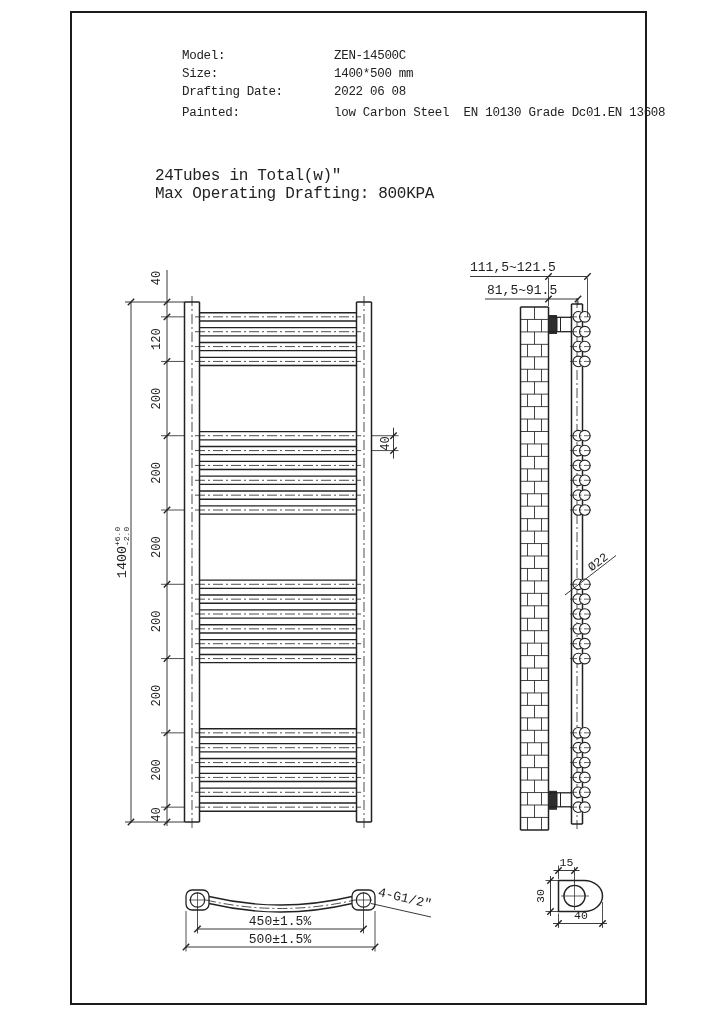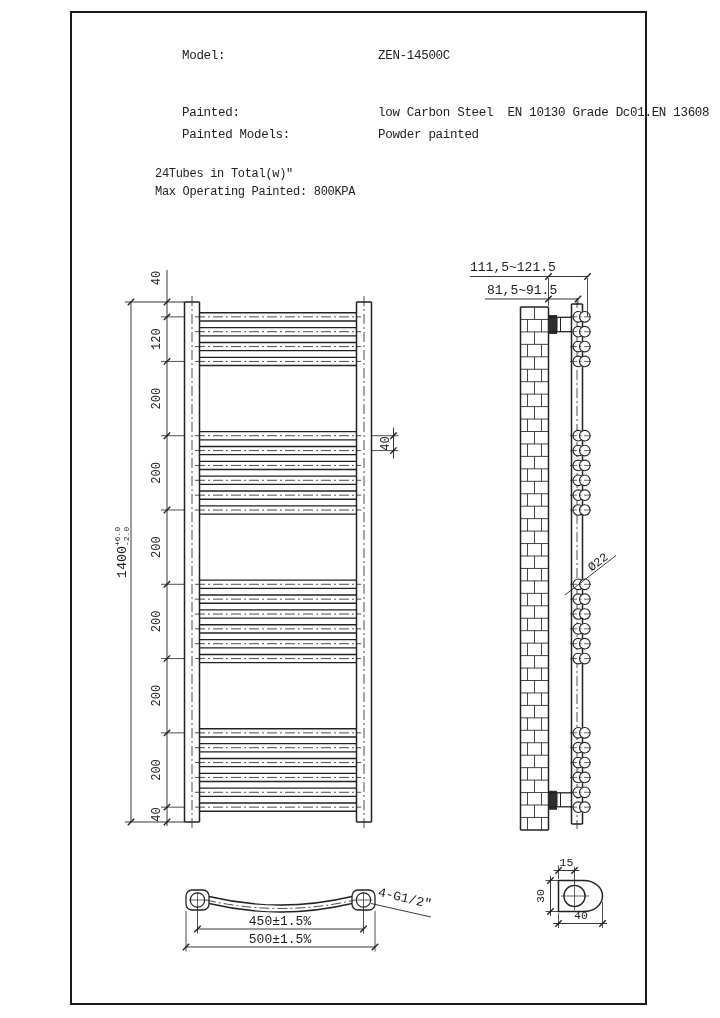--- a/index.html
+++ b/index.html
@@ -2,22 +2,22 @@
 <html><head>
 <meta charset="utf-8">
 <style>
   html,body{margin:0;padding:0;background:#ffffff;}
   #page{position:relative;width:720px;height:1018px;background:#fff;overflow:hidden;
         font-family:"Liberation Mono","DejaVu Sans Mono",monospace;color:#222;}
   #drawing{position:absolute;left:0;top:0;}
   .spec{position:absolute;left:0;top:0;width:720px;height:220px;}
   .spec-row{position:absolute;left:158px;font-size:12.5px;letter-spacing:-0.3px;white-space:pre;}
   .spec-label{display:inline-block;width:152px;padding-left:24px;}
-  .spec-value{white-space:pre;margin-left:44px;}
-  .spec-line{position:absolute;left:155px;font-size:12px;letter-spacing:-0.3px;white-space:pre;}
+  .spec-value{white-space:pre;}
+  .spec-line{position:absolute;left:155px;font-size:16px;letter-spacing:-0.3px;white-space:pre;}
   text{font-family:"Liberation Mono","DejaVu Sans Mono",monospace;fill:#1d1d1d;}
   .dim{font-size:12px;}
   .dimbig{font-size:13px;}
   .dimsm{font-size:11.5px;}
   .tol{font-size:8px;}
 </style>
 </head>
 <body>
 
 <div id="page">
@@ -405,18 +405,19 @@
     <text class="dimbig" x="280" y="943" text-anchor="middle">500±1.5%</text>
     <text class="dimbig" transform="translate(404,902) rotate(13)" text-anchor="middle">4-G1/2"</text>
 
     <text class="dimsm" x="566.5" y="866" text-anchor="middle">15</text>
     <text class="dimsm" transform="translate(544,896) rotate(-90)" text-anchor="middle">30</text>
     <text class="dimsm" x="581" y="919" text-anchor="middle">40</text>
   </svg>
 
   <div class="spec">
     <div class="spec-row" style="top:49px"><span class="spec-label">Model:</span><span class="spec-value">ZEN-14500C</span></div>
+    <div class="spec-row" style="top:67px"><span class="spec-label">Size:</span><span class="spec-value">1400*500 mm</span></div>
+    <div class="spec-row" style="top:85px"><span class="spec-label">Drafting Date:</span><span class="spec-value">2022 06 08</span></div>
     <div class="spec-row" style="top:106px"><span class="spec-label">Painted:</span><span class="spec-value">low Carbon Steel  EN 10130 Grade Dc01.EN 13608</span></div>
-    <div class="spec-row" style="top:128px"><span class="spec-label">Painted Models:</span><span class="spec-value">Powder painted</span></div>
     <div class="spec-line" style="top:167px">24Tubes in Total(w)″</div>
-    <div class="spec-line" style="top:185px">Max Operating Painted: 800KPA</div>
+    <div class="spec-line" style="top:185px">Max Operating Drafting: 800KPA</div>
   </div>
 </div>
 
 </body></html>

